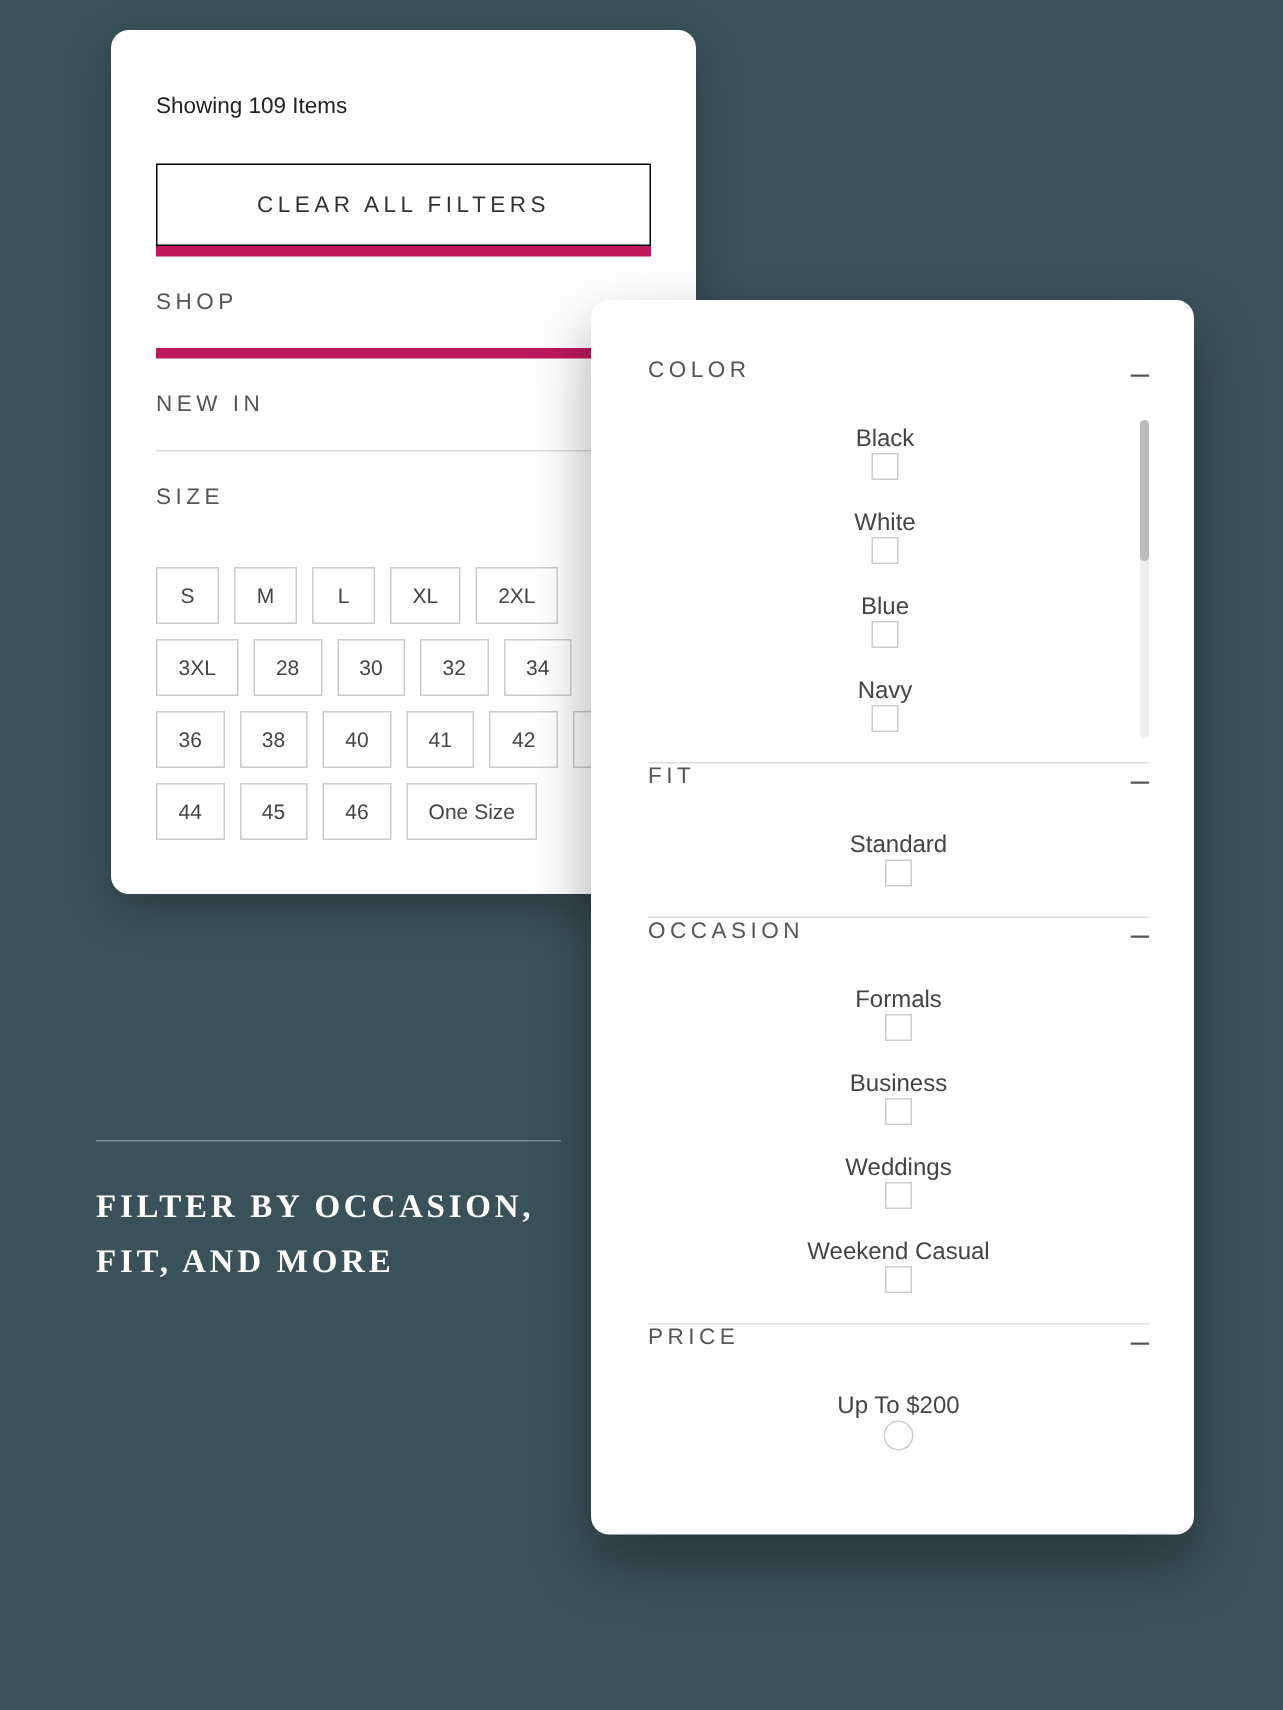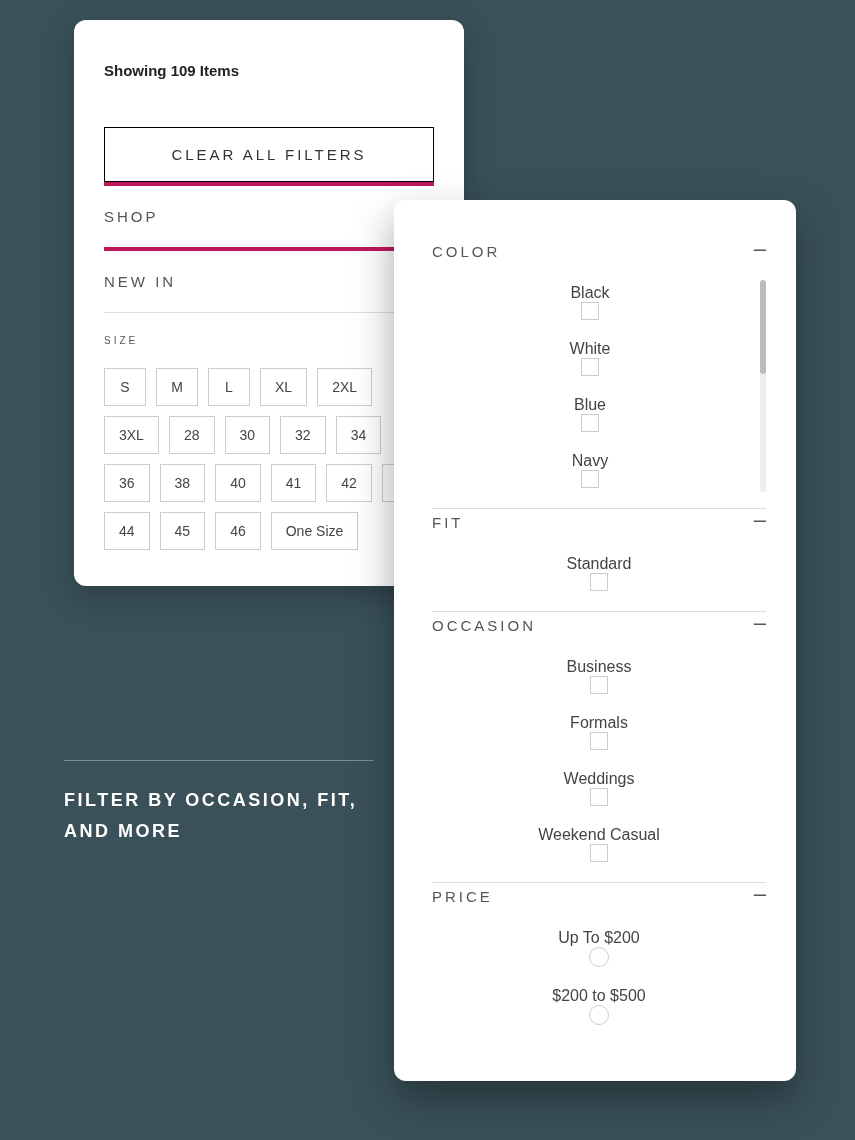--- a/index.html
+++ b/index.html
@@ -18,54 +18,54 @@
     left: 74px;
     top: 20px;
     width: 390px;
     background: #fff;
     border-radius: 12px;
     box-shadow: 0 10px 30px rgba(0,0,0,0.25);
     padding: 42px 30px 36px 30px;
   }
   .showing {
     font-size: 15px;
-    font-weight: 700;
+    font-weight: 400;
     color: #222;
-    margin-bottom: 48px;
+    margin-bottom: 30px;
   }
   .clear-btn {
     width: 100%;
     border: 1px solid #000;
     background: #fff;
     padding: 18px 4px;
     font-size: 15px;
     letter-spacing: 3px;
     font-weight: 500;
     color: #333;
     cursor: pointer;
   }
   .section-header {
-    border-top: 4px solid #be185d;
+    border-top: 7px solid #be185d;
     padding: 22px 0;
     font-size: 15px;
     letter-spacing: 3px;
     color: #555;
     font-weight: 500;
   }
   .section-header.first { }
   .size-body {
     border-top: 1px solid #ddd;
     padding-top: 22px;
   }
   .size-title {
-    font-size: 10px;
+    font-size: 15px;
     letter-spacing: 3px;
     color: #555;
     font-weight: 500;
-    margin-bottom: 22px;
+    margin-bottom: 38px;
   }
   .size-grid {
     display: flex;
     flex-wrap: wrap;
     gap: 10px;
   }
   .size-chip {
     border: 1px solid #ccc;
     background: #fff;
     padding: 10px 14px;
@@ -82,24 +82,25 @@
     left: 64px;
     top: 760px;
     width: 310px;
   }
   .caption-divider {
     border-top: 1px solid rgba(255,255,255,0.35);
     margin-bottom: 24px;
   }
   .caption-text {
     color: #fff;
-    font-size: 18px;
+    font-size: 22px;
     font-weight: 700;
     letter-spacing: 2.5px;
     line-height: 1.7;
+    font-family: Liberation Serif, serif;
   }
 
   
   .card-right {
     position: absolute;
     left: 394px;
     top: 200px;
     width: 402px;
     background: #fff;
     border-radius: 12px;
@@ -107,21 +108,21 @@
     padding: 28px 30px 36px 38px;
   }
   .fsection {
     border-top: 1px solid #ddd;
     padding-bottom: 10px;
   }
   .fsection:first-child { border-top: none; padding-top: 10px; }
   .fsection-head {
     display: flex;
     justify-content: space-between;
-    align-items: flex-end;
+    align-items: flex-start;
     padding-bottom: 14px;
     cursor: pointer;
   }
   .fsection-title {
     font-size: 15px;
     letter-spacing: 3px;
     color: #555;
     font-weight: 500;
   }
   .collapse-icon {
@@ -259,25 +260,25 @@
         </div>
       </div>
     </div>
     <div class="fsection">
       <div class="fsection-head">
         <span class="fsection-title">OCCASION</span>
         <span class="collapse-icon">–</span>
       </div>
       <div>
         <div class="option-row">
+          <span class="option-label">Formals</span>
+          <span class="checkbox"></span>
+        </div>
+        <div class="option-row">
           <span class="option-label">Business</span>
-          <span class="checkbox"></span>
-        </div>
-        <div class="option-row">
-          <span class="option-label">Formals</span>
           <span class="checkbox"></span>
         </div>
         <div class="option-row">
           <span class="option-label">Weddings</span>
           <span class="checkbox"></span>
         </div>
         <div class="option-row">
           <span class="option-label">Weekend Casual</span>
           <span class="checkbox"></span>
         </div>
@@ -286,19 +287,15 @@
     <div class="fsection">
       <div class="fsection-head">
         <span class="fsection-title">PRICE</span>
         <span class="collapse-icon">–</span>
       </div>
       <div>
         <div class="option-row">
           <span class="option-label">Up To $200</span>
           <span class="radio"></span>
         </div>
-        <div class="option-row">
-          <span class="option-label">$200 to $500</span>
-          <span class="radio"></span>
-        </div>
       </div>
     </div>
   </div>
 
 </body></html>

